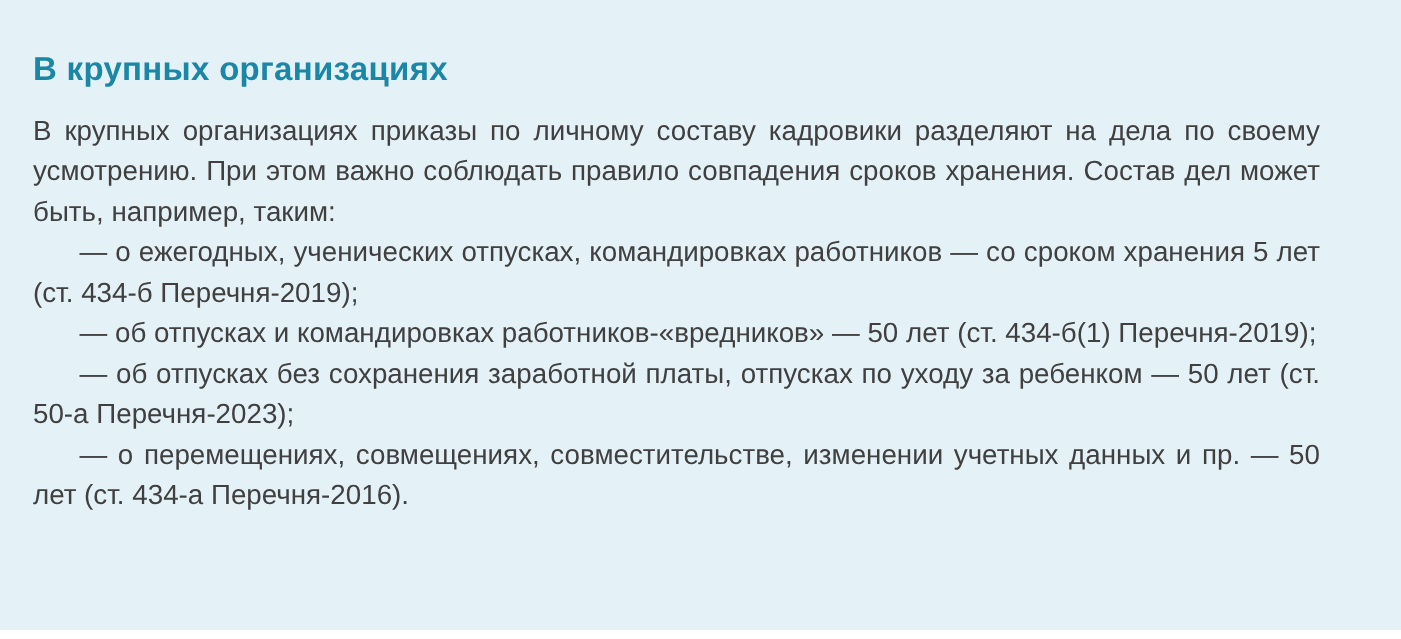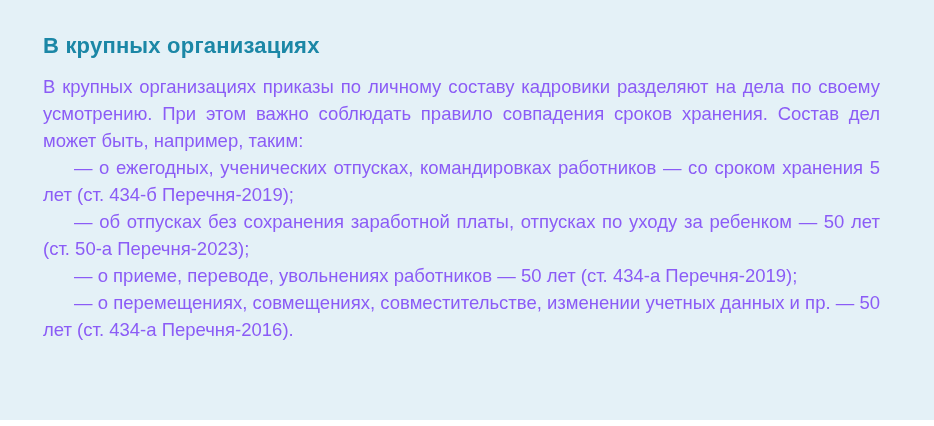--- a/index.html
+++ b/index.html
@@ -6,37 +6,37 @@
     margin: 0;
     padding: 0;
     background: #ffffff;
   }
   .panel {
     position: relative;
     width: 934px;
     height: 426px;
     box-sizing: border-box;
     background: #e4f1f7;
-    padding: 33px 54px 0 43px;
+    padding: 33px 54px 0 22px;
     overflow: hidden;
     font-family: "Liberation Sans", sans-serif;
   }
   .heading {
     margin: 0 0 14px 0;
     font-size: 22px;
     font-weight: bold;
     letter-spacing: 0.2px;
     color: #1b87a6;
     line-height: 26px;
   }
   .body-text p {
     margin: 0;
     font-size: 18.5px;
     line-height: 27px;
-    color: #8b5cf6;
+    color: #404040;
     text-align: justify;
   }
   .body-text p.list-item {
     text-indent: 31px;
   }
   .bottom-strip {
     position: absolute;
     left: 0;
     bottom: 0;
     width: 100%;
@@ -49,22 +49,22 @@
 
 <div class="panel">
   <h2 class="heading">В крупных организациях</h2>
 
   <div class="body-text">
     <p>В крупных организациях приказы по личному составу кадровики разделяют на дела по своему усмо­трению. При этом важно соблюдать правило совпадения сроков хранения. Состав дел может быть, например, таким:</p>
 
 
     <p class="list-item">— о ежегодных, ученических отпусках, командировках работников — со сроком хранения 5 лет (ст. 434-б Перечня-2019);</p>
 
+    <p class="list-item">— об отпусках и командировках работников-«вредников» — 50 лет (ст. 434-б(1) Перечня-2019);</p>
 
     <p class="list-item">— об отпусках без сохранения заработной платы, отпусках по уходу за ребенком — 50 лет (ст. 50-а Перечня-2023);</p>
 
-    <p class="list-item">— о приеме, переводе, увольнениях работников — 50 лет (ст. 434-а Перечня-2019);</p>
 
     <p class="list-item">— о перемещениях, совмещениях, совместительстве, изменении учетных данных и пр. — 50 лет (ст. 434-а Перечня-2016).</p>
   </div>
 
   <div class="bottom-strip"></div>
 </div>
 
 </body></html>

